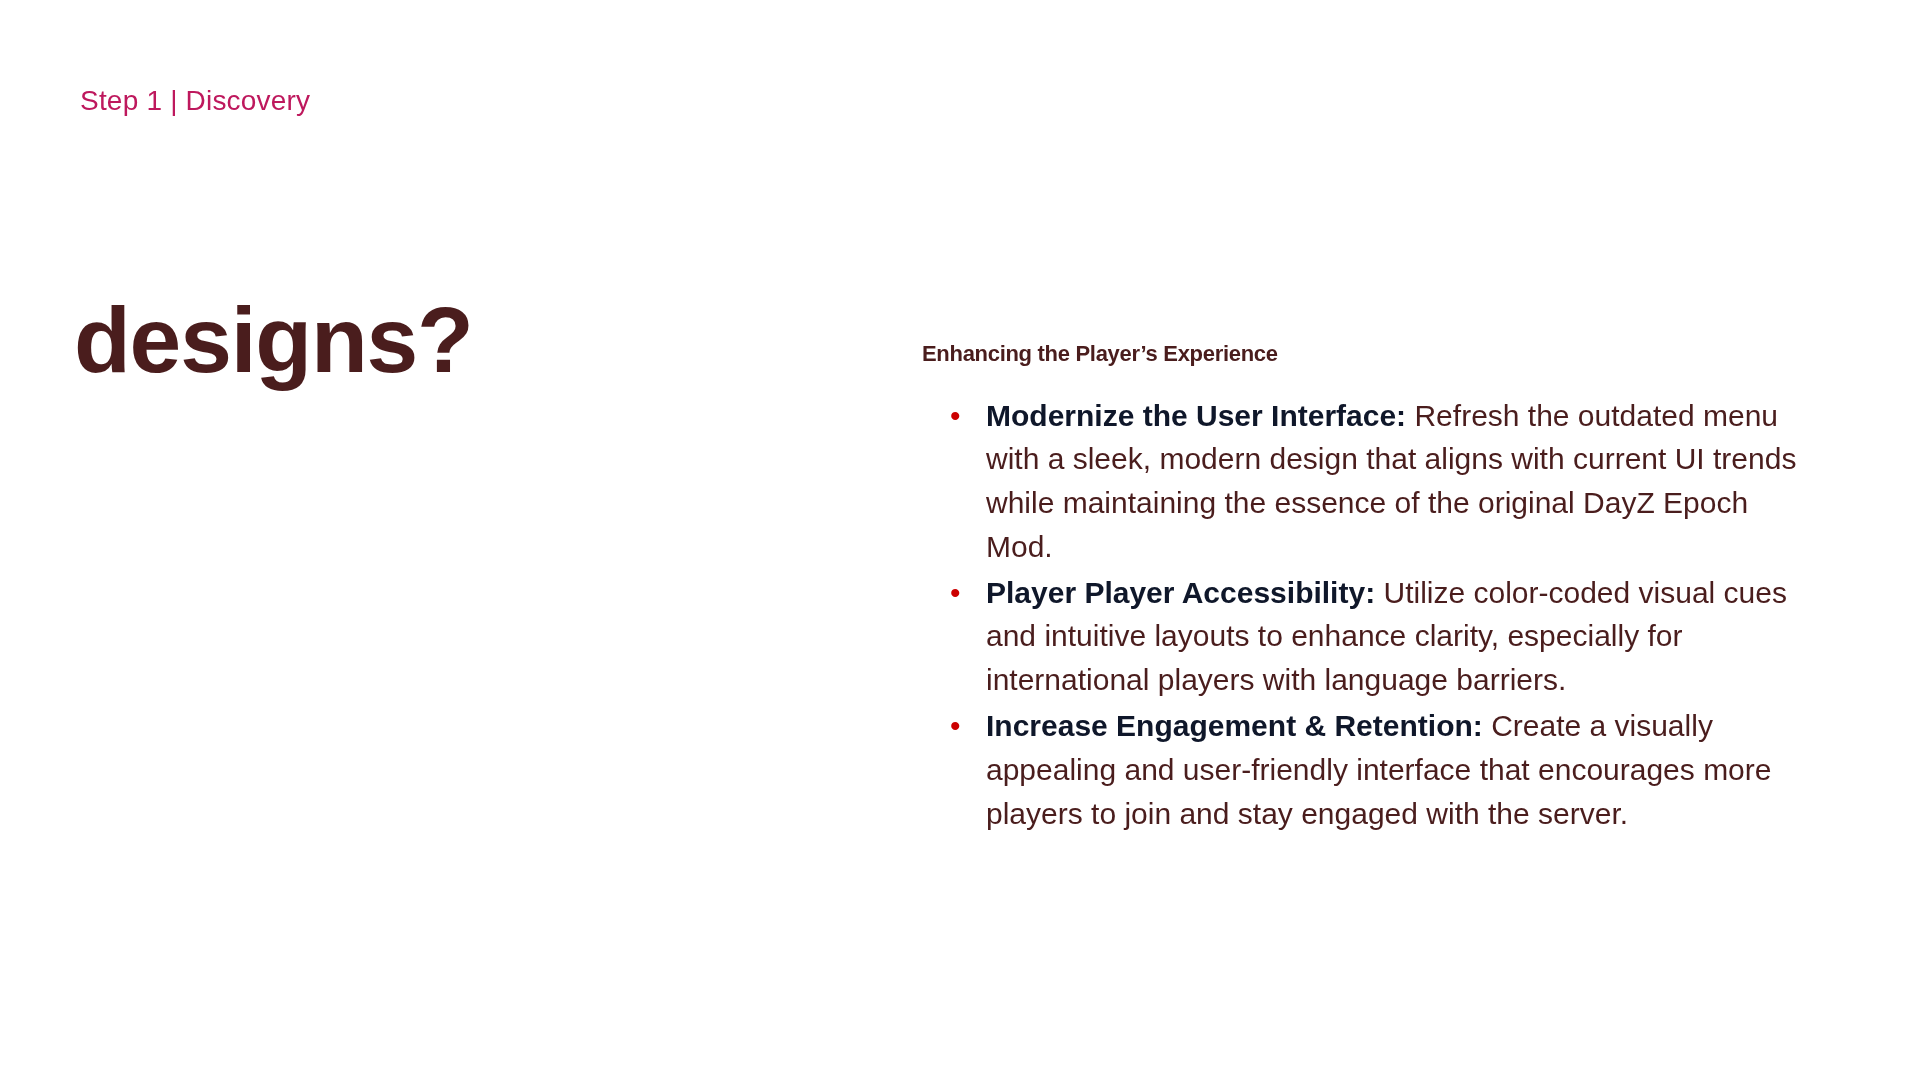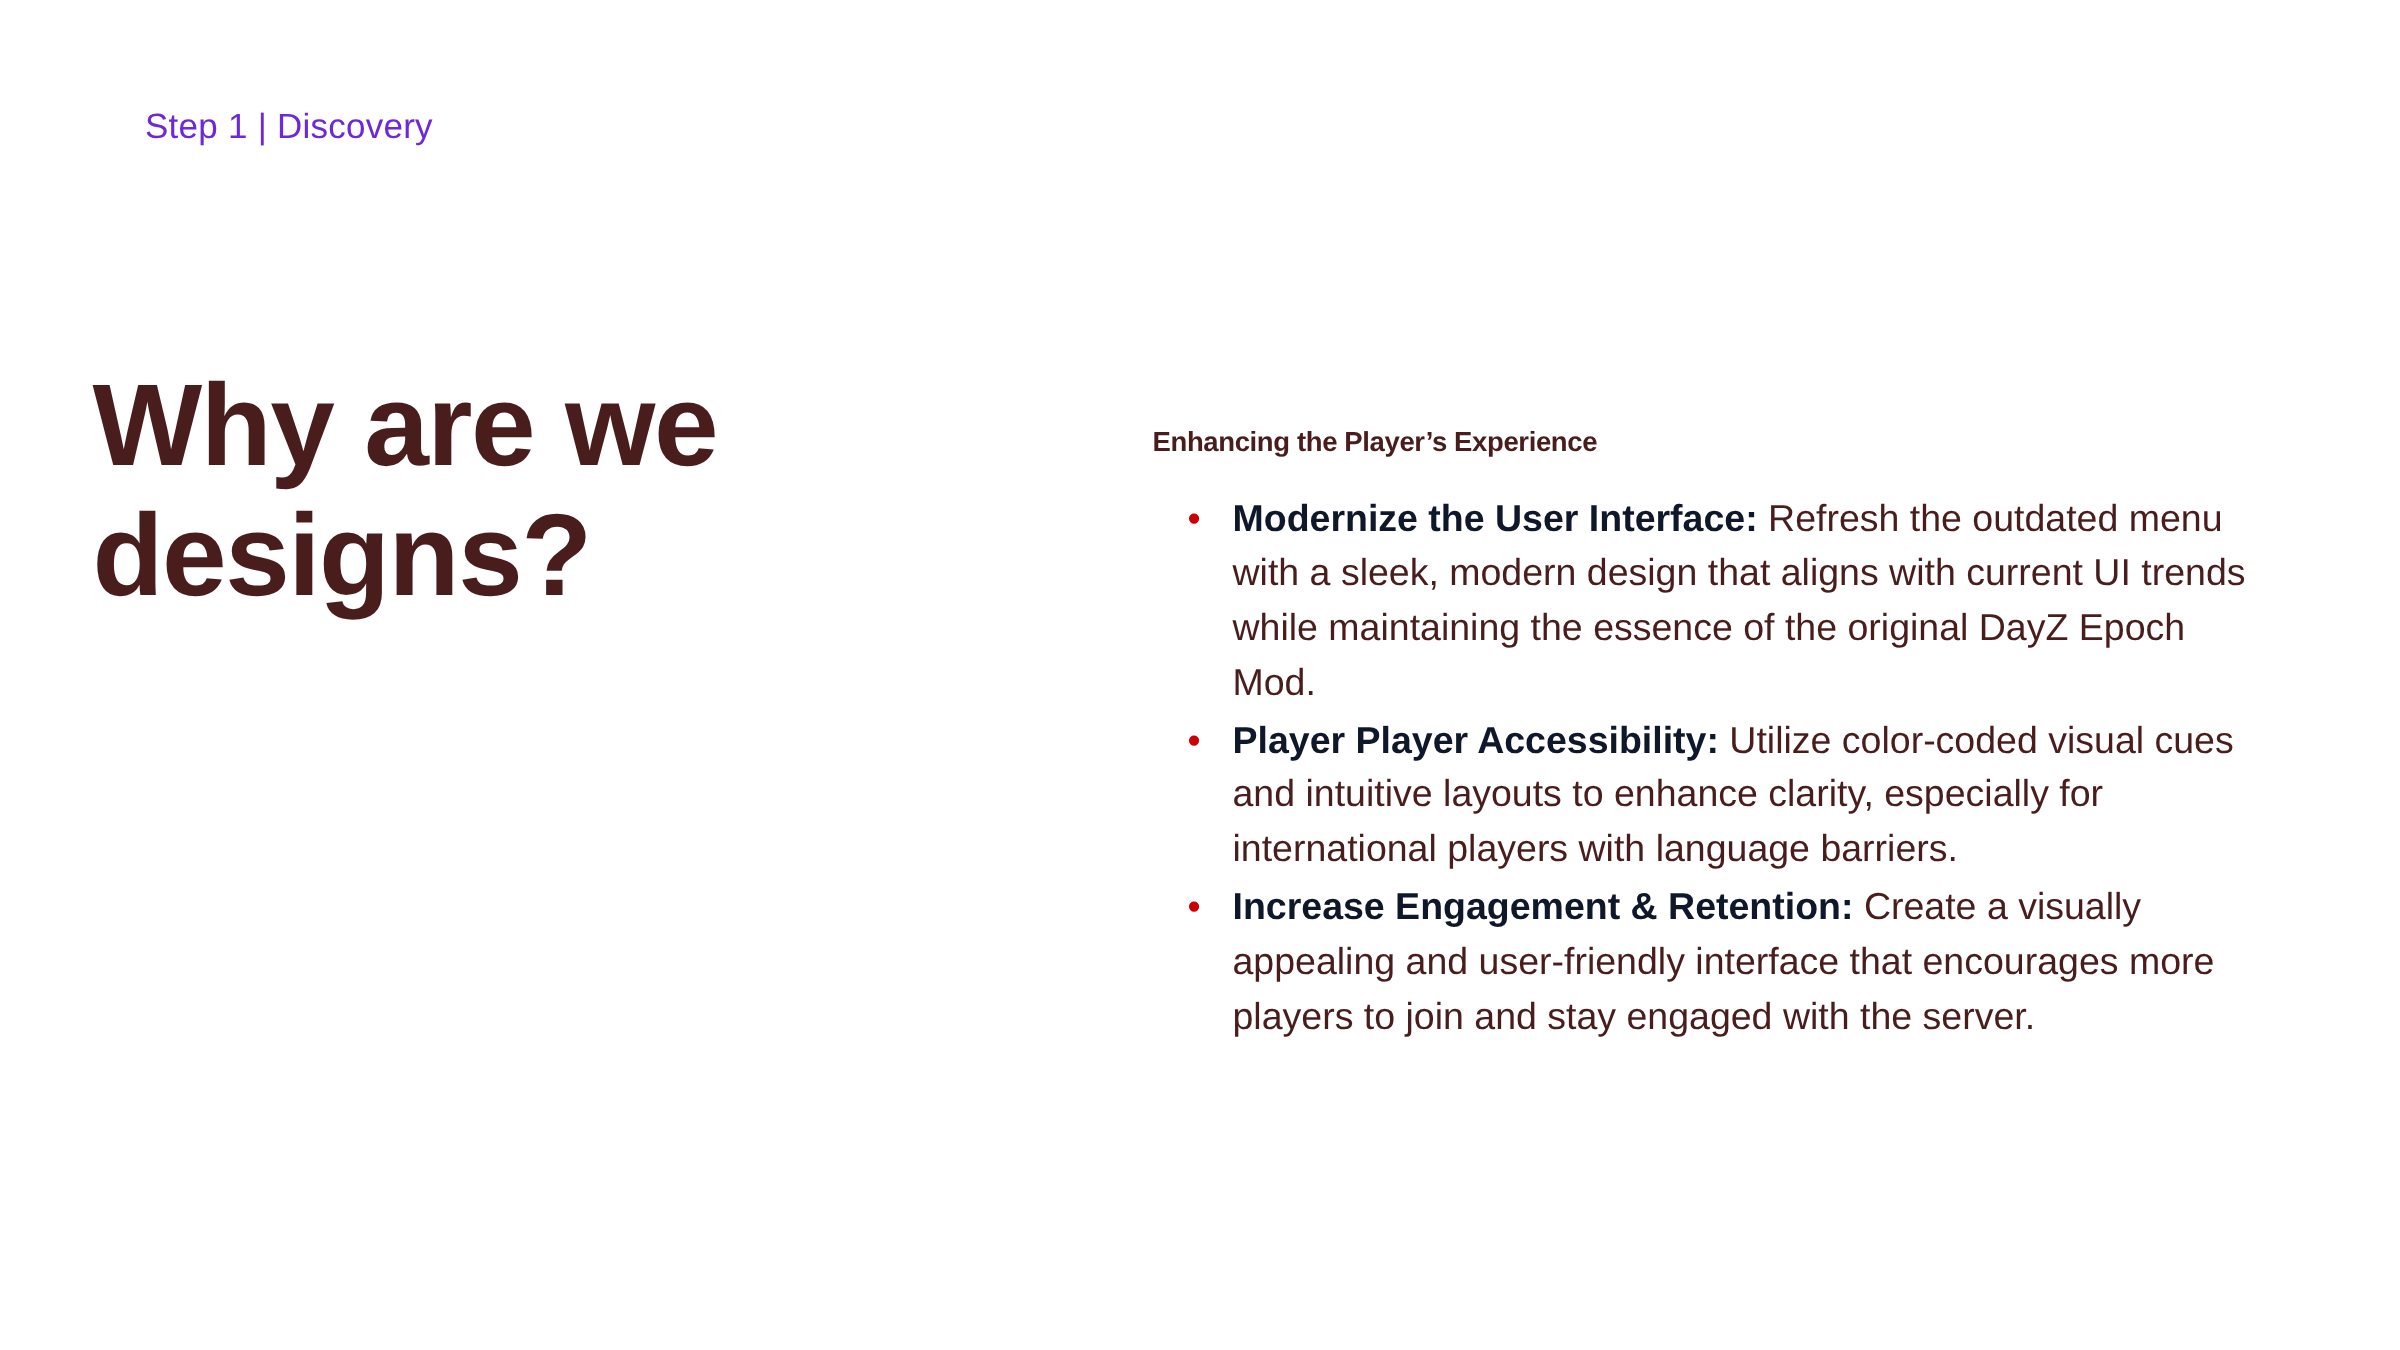--- a/index.html
+++ b/index.html
@@ -24,24 +24,23 @@
   }
 
   
   .step-header {
     position:absolute;
     left:80px;
     top:84px;
     font-size:28px;
     font-weight:400;
     letter-spacing:0.2px;
-    color:#6d28d9;
+    color:#be185d;
     white-space:nowrap;
     line-height:1.2;
-    margin-left:36px;
   }
 
   
   .headline {
     position:absolute;
     left:74px;
     top:288px;
     width:760px;
     font-size:93px;
     font-weight:700;
@@ -107,21 +106,20 @@
   }
 </style>
 </head>
 <body>
 
 <div class="slide">
 
   <div class="step-header">Step 1 | Discovery</div>
 
   <div class="headline">
-    <span class="hl-line">Why are we</span>
     <span class="hl-line">designs?</span>
   </div>
 
   <div class="content-col">
 
     <div class="content-heading">Enhancing the Player’s Experience</div>
 
     <ul class="bullet-list">
 
       <li class="bullet-item">

